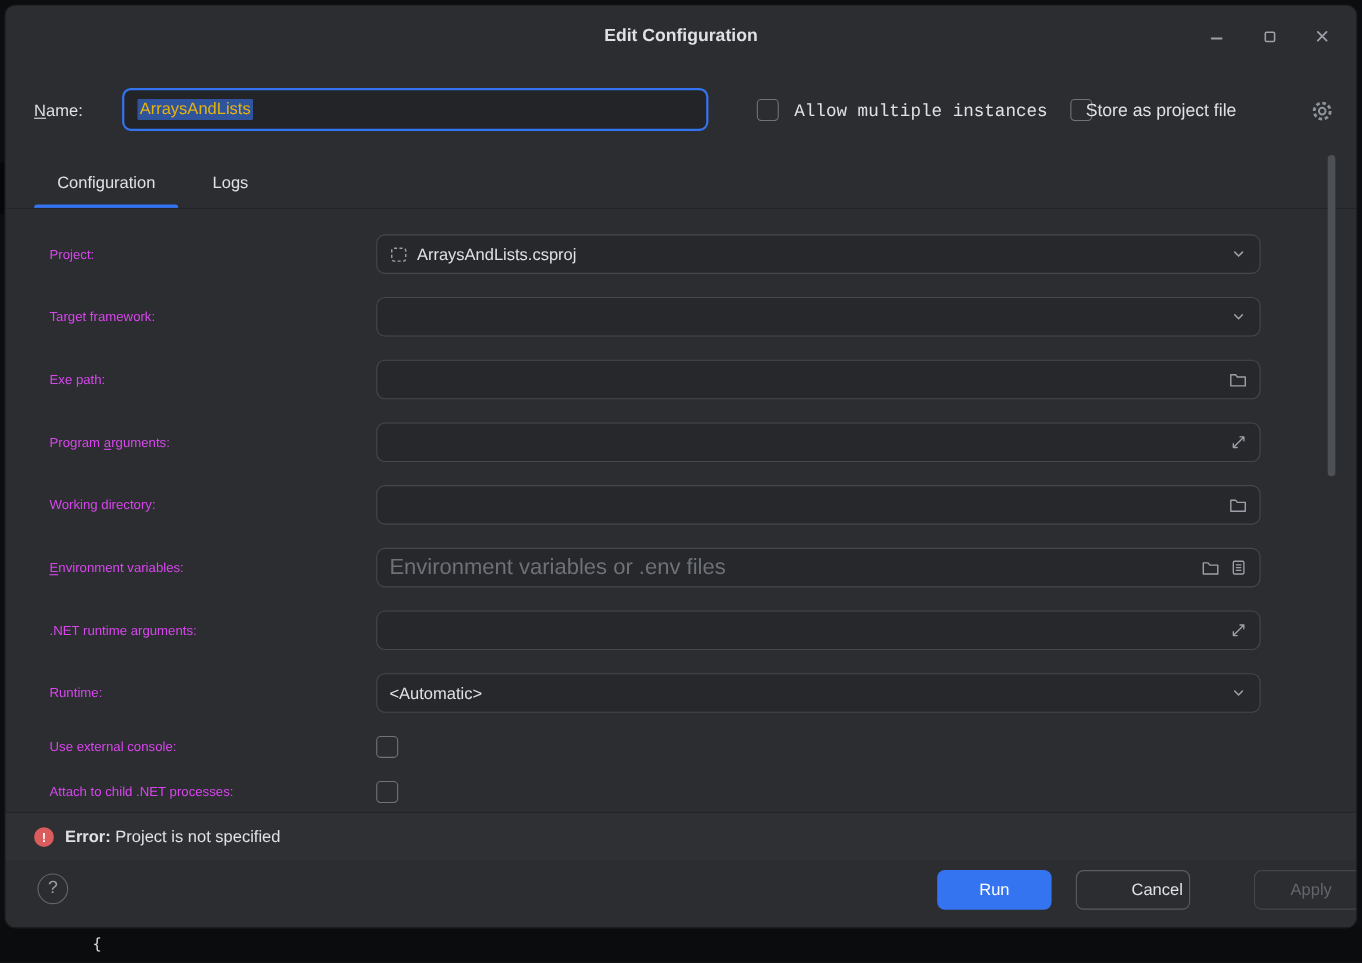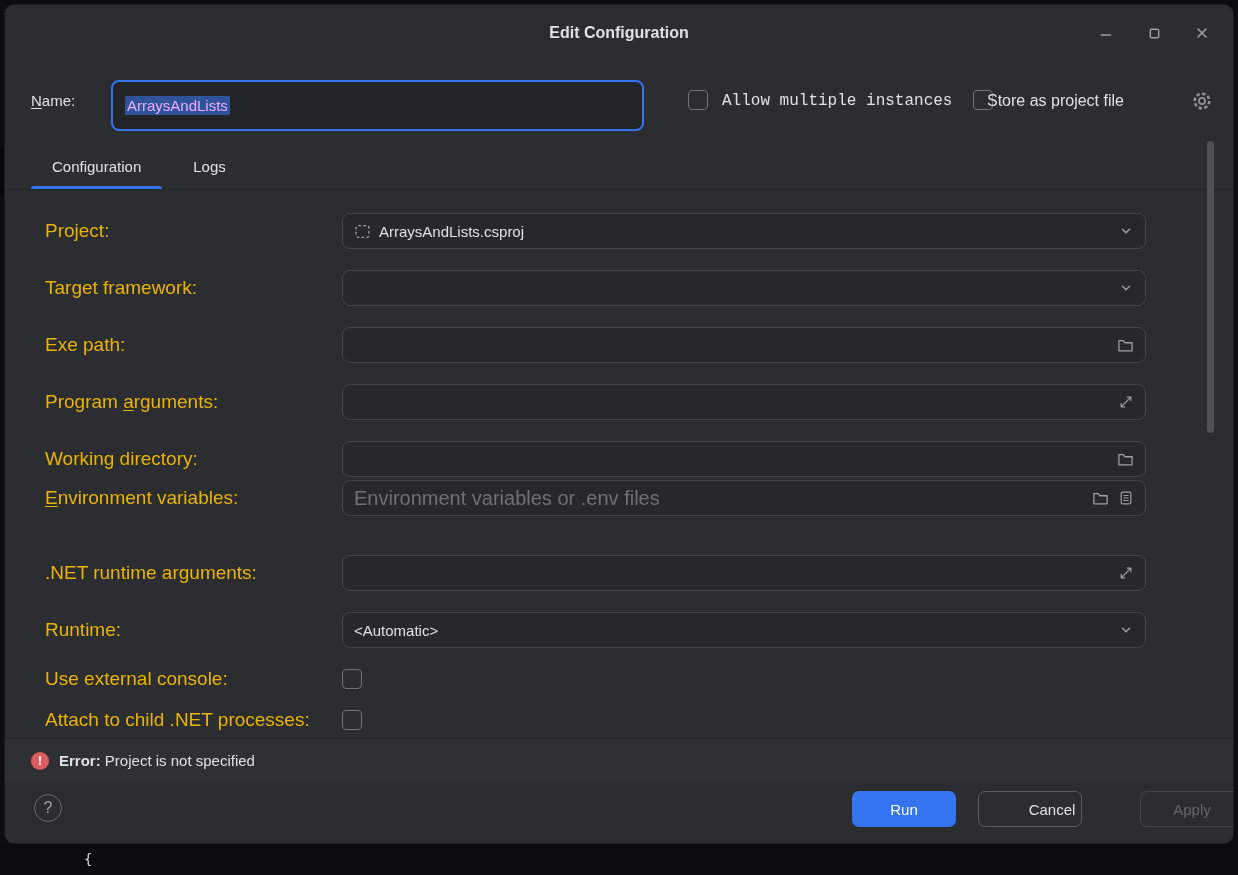--- a/index.html
+++ b/index.html
@@ -22,44 +22,44 @@
   .dlg-title { position:absolute; left:0; right:0; top:0; line-height:56px; text-align:center;
                color:#dfe1e5; font-size:16px; font-weight:600; }
   .win-controls { position:absolute; right:14px; top:11px; display:flex; gap:14px; }
   .win-btn { width:34px; height:34px; display:flex; align-items:center; justify-content:center;
              border-radius:6px; color:#dfe1e5; background:transparent; border:none; cursor:pointer; }
 
   
   .name-label { position:absolute; left:26px; top:76px; height:40px; line-height:40px;
                 font-size:15px; color:#dfe1e5; }
   u { text-underline-offset:2px; }
-  .name-input { position:absolute; left:106px; top:75px; width:533px; height:51px;
+  .name-input { position:absolute; left:106px; top:75px; width:533px; height:39px;
                 border:2px solid #3574f0; border-radius:8px; background:#222428;
-                display:flex; align-items:center; padding:0 12px; font-size:15px; color:#f0abfc;
+                display:flex; align-items:center; padding:0 12px; font-size:15px; color:#eab308;
                 cursor:text; }
   .name-sel { background:#30549c; padding:1px 2px; border-radius:1px; }
 
   .cb { width:20px; height:20px; border:1.5px solid #6f737a; border-radius:4px;
         background:transparent; flex:none; cursor:pointer; }
   .hdr-cb1 { position:absolute; left:683px; top:85px; }
   .hdr-cb1-label { position:absolute; left:717px; top:76px; line-height:40px; font-size:16px; color:#dfe1e5; cursor:pointer;font-family:Liberation Mono, monospace; }
   .hdr-cb2 { position:absolute; left:968px; top:85px; }
   .hdr-cb2-label { position:absolute; left:982px; top:76px; line-height:40px; font-size:16px; color:#dfe1e5; cursor:pointer; }
   .gear { position:absolute; left:1186px; top:85px; width:22px; height:22px; color:#8e9299; cursor:pointer; }
 
   
   .tabs { position:absolute; left:26px; top:140px; height:44px; display:flex; gap:10px; }
   .tab { position:relative; padding:0 21px; line-height:44px; font-size:15px; color:#dfe1e5; cursor:pointer; }
   .tab.active::after { content:""; position:absolute; left:0; right:0; bottom:0; height:3px;
                        background:#3574f0; border-radius:3px 3px 0 0; }
   .content-sep { position:absolute; left:0; right:0; top:184px; border-top:1px solid #232528; }
 
   
   .row { position:absolute; left:40px; right:87px; height:36px; display:flex; align-items:center; }
-  .flabel { width:297px; flex:none; font-size:19px; color:#eab308; }
+  .flabel { width:297px; flex:none; font-size:12px; color:#d946ef; }
   .field { flex:1; height:36px; border:1px solid #46484d; border-radius:8px; background:#26282b;
            display:flex; align-items:center; padding:0 11px; gap:8px; color:#dfe1e5; font-size:15px; }
   .field.select { cursor:pointer; }
   .fvalue { flex:1; white-space:nowrap; overflow:hidden; }
   .field input { flex:1; min-width:0; background:transparent; border:none; outline:none;
                  color:#22c55e; font-size:20px; font-family:inherit; }
   .field input::placeholder { color:#6e7178; }
   .icon { width:17px; height:17px; flex:none; color:#9da0a8; display:flex; align-items:center; justify-content:center; }
   .icon.clickable { cursor:pointer; }
   .chev { margin-left:auto; }
@@ -210,21 +210,21 @@
       <div class="field">
         <input value="" style="">
         <span class="icon clickable">
           <svg viewBox="0 0 16 16" width="17" height="17" fill="none" stroke="currentColor" stroke-width="1.2">
               <path d="M1.8 13 V3.5 h4.1 l1.5 1.9 h6.8 V13 z" stroke-linejoin="round"></path>
             </svg>
         </span>
       </div>
     </div>
 
-    <div class="row" style="top:475px">
+    <div class="row" style="top:493px">
       <label class="flabel"><u>E</u>nvironment variables:</label>
       <div class="field">
         <input placeholder="Environment variables or .env files" style="">
         <span class="icon clickable">
           <svg viewBox="0 0 16 16" width="17" height="17" fill="none" stroke="currentColor" stroke-width="1.2">
               <path d="M1.8 13 V3.5 h4.1 l1.5 1.9 h6.8 V13 z" stroke-linejoin="round"></path>
             </svg>
         </span>
         <span class="icon clickable">
           <svg viewBox="0 0 16 16" width="16" height="16" fill="none" stroke="currentColor" stroke-width="1.2">

